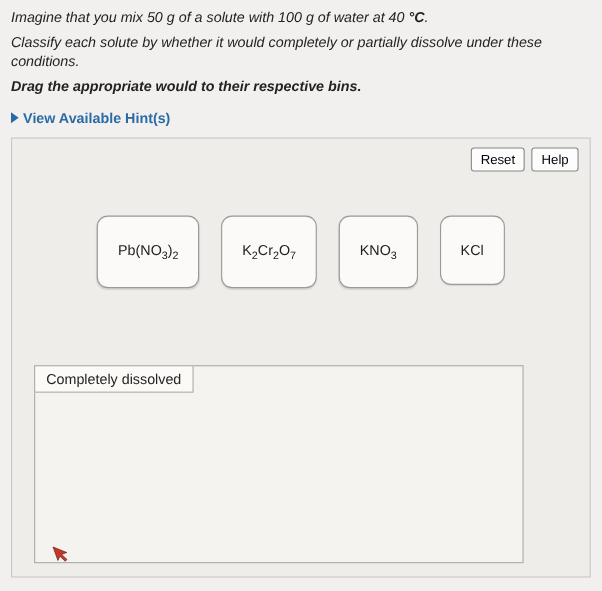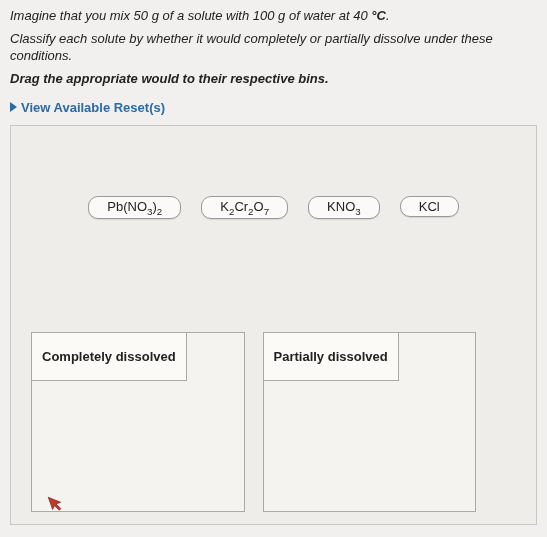--- a/index.html
+++ b/index.html
@@ -61,21 +61,21 @@
     position: absolute;
     top: 110px;
     left: 0; right: 0;
     text-align: center;
   }
   .chip {
     display: inline-block;
     border: 1px solid #9a9a9a;
     background: #fbfaf8;
     border-radius: 10px;
-    padding: 2px 18px;
+    padding: 23px 18px;
     margin: 0 10px;
     font-size: 13px;
     cursor: move;
     box-shadow: 0 1px 1px rgba(0,0,0,0.1);
   }
   .bins {
     position: absolute;
     bottom: 12px;
     left: 20px;
     right: 60px;
@@ -88,22 +88,21 @@
     border: 1px solid #aaa;
     background: #f5f3ef;
     position: relative;
   }
   .bin-header {
     position: absolute;
     top: -1px; left: -1px;
     border: 1px solid #aaa;
     background: #fbfaf7;
     font-size: 13px;
-    padding: 16px 10px;
-    font-weight: bold;
+    padding: 4px 10px;
   }
   sub { font-size: 0.75em; }
   .cursor-arrow {
     position: absolute;
     bottom: 14px; left: 14px;
     width: 0; height: 0;
     transform: rotate(-20deg);
   }
   .cursor-arrow svg { width: 14px; height: 18px; }
 </style>
@@ -113,38 +112,39 @@
 
 
 <div class="q-line">
   <span>Imagine that you mix 50 g of a solute with 100 g of water at 40 </span><span class="bold">°C</span><span>.</span>
 </div>
 <div class="q-line">Classify each solute by whether it would completely or partially dissolve under these conditions.</div>
 <div class="q-line bold">Drag the appropriate would to their respective bins.</div>
 
 <div class="hint-link">
   <span class="tri"></span>
-  <span>View Available Reset(s)</span>
+  <span>View Available Hint(s)</span>
 </div>
 
 <div class="workarea">
 
+  <div class="top-buttons">
+    <button class="small-btn">Reset</button>
+    <button class="small-btn">Help</button>
+  </div>
 
   <div class="items-row"><span class="chip">Pb(NO<sub>3</sub>)<sub>2</sub></span><span class="chip">K<sub>2</sub>Cr<sub>2</sub>O<sub>7</sub></span><span class="chip">KNO<sub>3</sub></span><span class="chip">KCl</span></div>
 
   <div class="bins">
     <div class="bin">
       <div class="bin-header">Completely dissolved</div>
       <div class="cursor-arrow">
         <svg viewBox="0 0 12 18">
             <path d="M1 1 L1 14 L4 11 L7 17 L9 16 L6 10 L11 10 Z" fill="#c0392b" stroke="#7a1f17" stroke-width="0.6"></path>
           </svg>
       </div>
     </div>
-    <div class="bin">
-      <div class="bin-header">Partially dissolved</div>
-    </div>
   </div>
 
 </div>
 
 
 
 
 </body></html>

